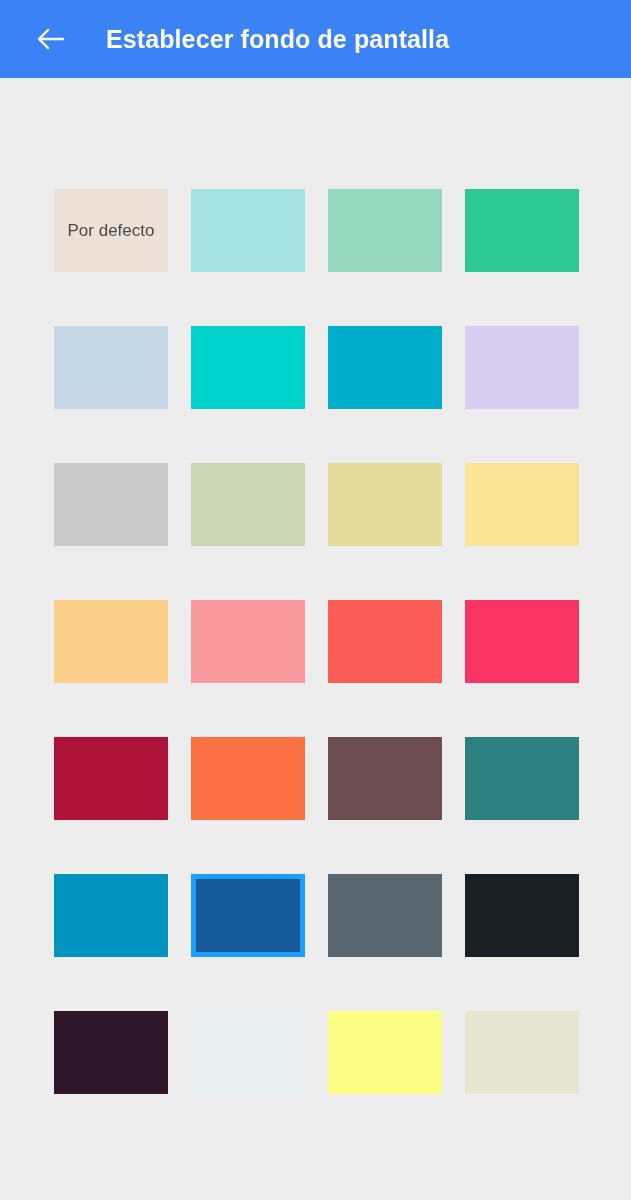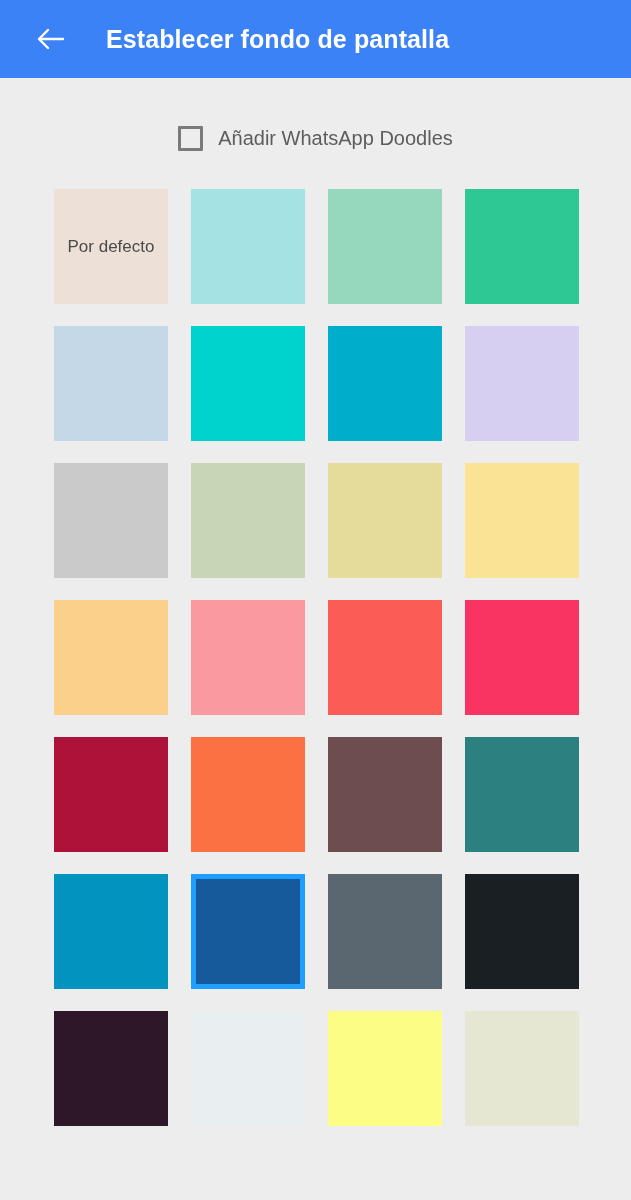--- a/index.html
+++ b/index.html
@@ -92,21 +92,21 @@
     display: grid;
     grid-template-columns: repeat(4, 114px);
     grid-auto-rows: 115px;
     column-gap: 23px;
     row-gap: 22px;
   }
 
   .swatch {
     position: relative;
     width: 114px;
-    height: 115px;
+    height: 83px;
     cursor: pointer;
     display: flex;
     align-items: center;
     justify-content: center;
     overflow: visible;
   }
 
   .swatch .fill {
     position: absolute;
     inset: 0;
@@ -137,24 +137,20 @@
       <span>
         <svg width="32" height="32" viewBox="0 0 32 32" aria-hidden="true">
           <path d="M29 16 H6" stroke="#ffffff" stroke-width="2.4" stroke-linecap="round" fill="none"></path>
           <path d="M14 7 L5 16 L14 25" stroke="#ffffff" stroke-width="2.4" stroke-linecap="round" stroke-linejoin="round" fill="none"></path>
         </svg>
       </span>
     </div>
     <div class="appbar-title">Establecer fondo de pantalla</div>
   </div>
 
-  <div class="doodle-row">
-    <span class="checkbox"></span>
-    <span class="doodle-label">Añadir WhatsApp Doodles</span>
-  </div>
 
   <div class="grid">
       <div class="swatch">
         <span class="fill" style="background: rgb(236, 224, 215);"></span>
         <span class="swatch-label">Por defecto</span>
       </div>
       <div class="swatch">
         <span class="fill" style="background: rgb(165, 226, 227);"></span>
       </div>
       <div class="swatch">

